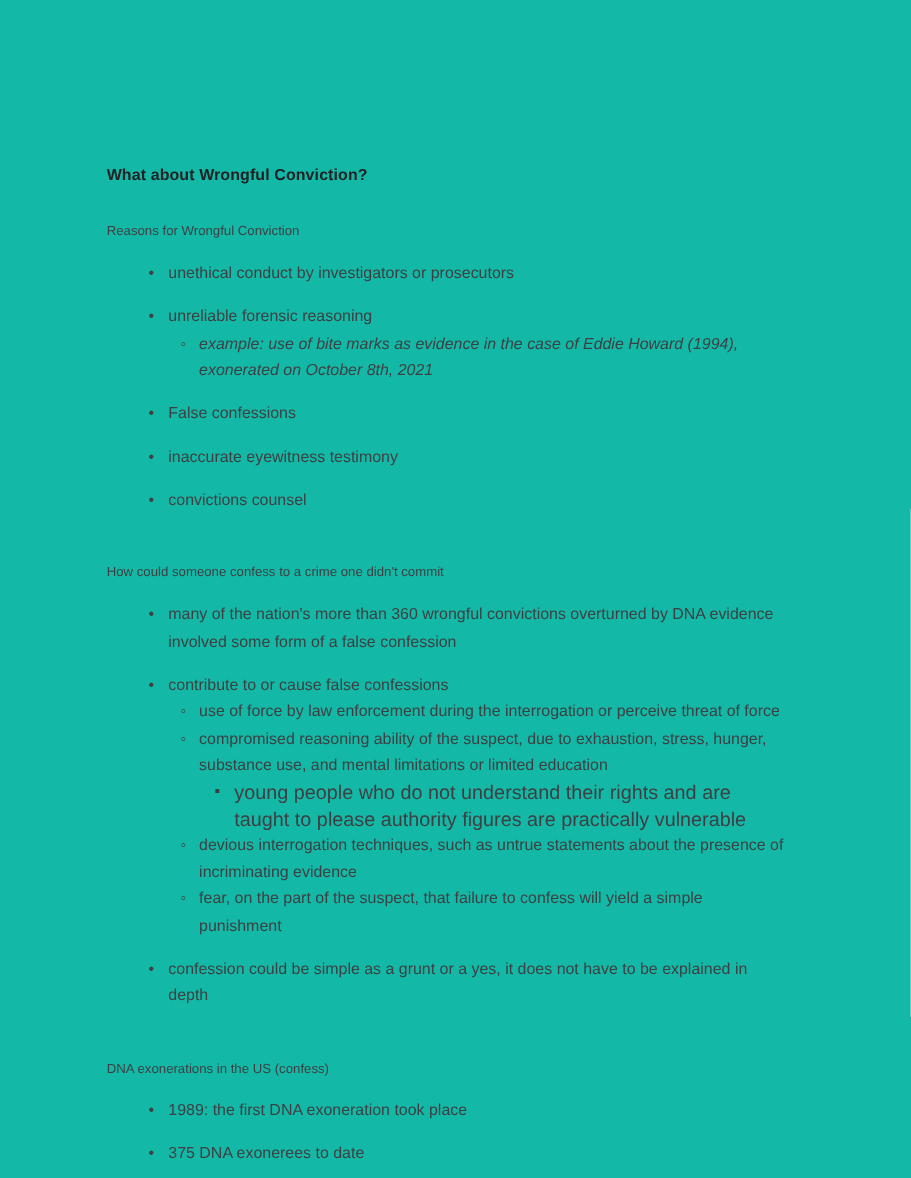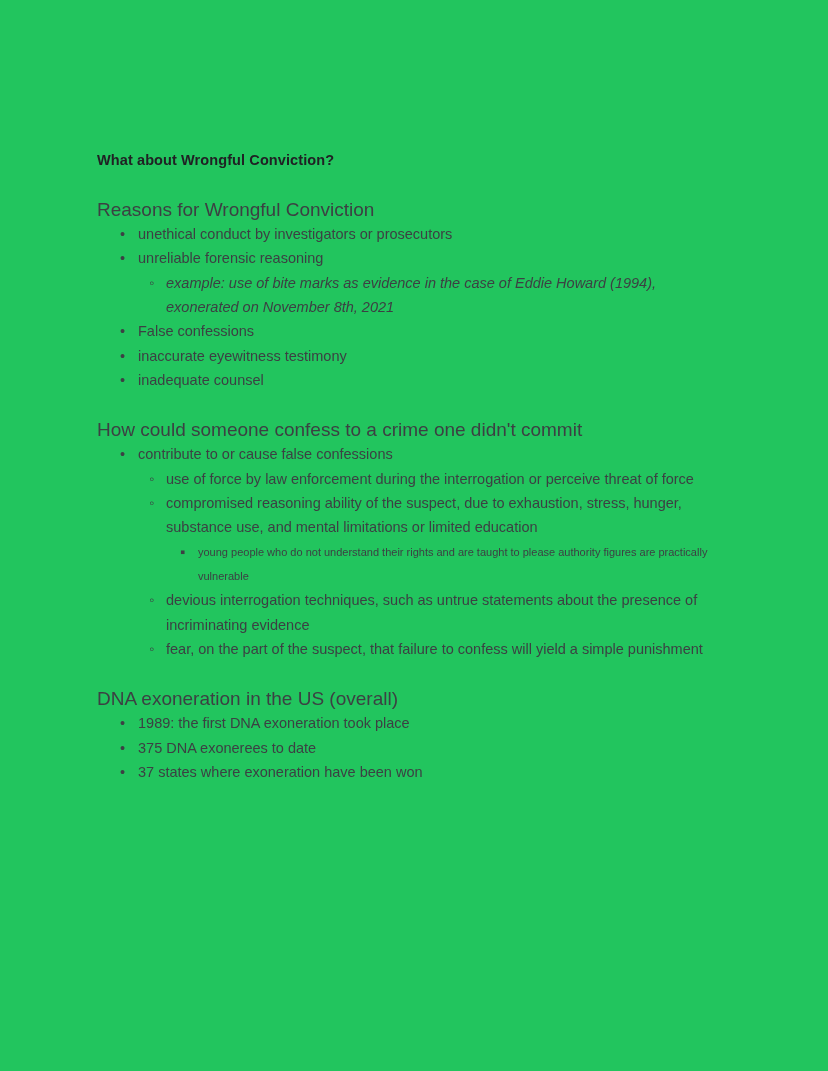--- a/index.html
+++ b/index.html
@@ -11,55 +11,55 @@
     width: 828px;
     height: 1071px;
     font-family: "Liberation Sans", sans-serif;
     color: #3c4043;
     -webkit-font-smoothing: antialiased;
   }
   .page {
     position: relative;
     width: 828px;
     height: 1071px;
-    background: #22c55e;
+    background: #14b8a6;
     box-sizing: border-box;
     padding: 150px 97px 0 97px;
   }
   .doc-title {
     font-size: 14.5px;
     font-weight: bold;
     color: #202124;
     line-height: 1.5;
     margin: 0;
     letter-spacing: 0.1px;
   }
   .spacer {
     height: 26px;
   }
   .section {
     margin: 0;
   }
   .section-lead {
-    font-size: 19px;
+    font-size: 12px;
     line-height: 24.3px;
     margin: 0;
     color: #3c4043;
   }
   ul.lvl1 {
     list-style: none;
     margin: 0;
     padding: 0;
   }
   ul.lvl1 > li.item {
     position: relative;
     font-size: 14.5px;
     line-height: 24.3px;
     padding-left: 41px;
-    margin: 0;
+    margin: 15px;
     color: #3c4043;
   }
   ul.lvl1 > li.item > .txt::before {
     content: "\2022";
     position: absolute;
     left: 23px;
     font-size: 14.5px;
     line-height: 24.3px;
     color: #3c4043;
   }
@@ -84,21 +84,21 @@
     line-height: 24.3px;
     color: #3c4043;
   }
   ul.lvl3 {
     list-style: none;
     margin: 0;
     padding: 0;
   }
   ul.lvl3 > li.item {
     position: relative;
-    font-size: 11px;
+    font-size: 18px;
     line-height: 24.3px;
     padding-left: 32px;
     margin: 0;
     color: #3c4043;
   }
   ul.lvl3 > li.item > .txt::before {
     content: "\25AA";
     position: absolute;
     left: 14px;
     font-size: 14.5px;
@@ -125,40 +125,43 @@
       <div class="section">
         <p class="section-lead">Reasons for Wrongful Conviction</p>
         <ul class="lvl1">
           <li class="item">
             <span class="txt">unethical conduct by investigators or prosecutors</span>
           </li>
           <li class="item">
             <span class="txt">unreliable forensic reasoning</span>
             <ul class="lvl2">
               <li class="item">
-                <span class="txt italic">example: use of bite marks as evidence in the case of Eddie Howard (1994), exonerated on November 8th, 2021</span>
+                <span class="txt italic">example: use of bite marks as evidence in the case of Eddie Howard (1994), exonerated on October 8th, 2021</span>
               </li>
             </ul>
           </li>
           <li class="item">
             <span class="txt">False confessions</span>
           </li>
           <li class="item">
             <span class="txt">inaccurate eyewitness testimony</span>
           </li>
           <li class="item">
-            <span class="txt">inadequate counsel</span>
+            <span class="txt">convictions counsel</span>
           </li>
         </ul>
       </div>
       <div class="spacer"></div>
       <div class="section">
         <p class="section-lead">How could someone confess to a crime one didn't commit</p>
         <ul class="lvl1">
           <li class="item">
+            <span class="txt">many of the nation's more than 360 wrongful convictions overturned by DNA evidence involved some form of a false confession</span>
+          </li>
+          <li class="item">
             <span class="txt">contribute to or cause false confessions</span>
             <ul class="lvl2">
               <li class="item">
                 <span class="txt">use of force by law enforcement during the interrogation or perceive threat of force</span>
               </li>
               <li class="item">
                 <span class="txt">compromised reasoning ability of the suspect, due to exhaustion, stress, hunger, substance use, and mental limitations or limited education</span>
                 <ul class="lvl3">
                   <li class="item">
                     <span class="txt">young people who do not understand their rights and are taught to please authority figures are practically vulnerable</span>
@@ -166,25 +169,28 @@
                 </ul>
               </li>
               <li class="item">
                 <span class="txt">devious interrogation techniques, such as untrue statements about the presence of incriminating evidence</span>
               </li>
               <li class="item">
                 <span class="txt">fear, on the part of the suspect, that failure to confess will yield a simple punishment</span>
               </li>
             </ul>
           </li>
+          <li class="item">
+            <span class="txt">confession could be simple as a grunt or a yes, it does not have to be explained in depth</span>
+          </li>
         </ul>
       </div>
       <div class="spacer"></div>
       <div class="section">
-        <p class="section-lead">DNA exoneration in the US (overall)</p>
+        <p class="section-lead">DNA exonerations in the US (confess)</p>
         <ul class="lvl1">
           <li class="item">
             <span class="txt">1989: the first DNA exoneration took place</span>
           </li>
           <li class="item">
             <span class="txt">375 DNA exonerees to date</span>
           </li>
           <li class="item">
             <span class="txt">37 states where exoneration have been won</span>
           </li>

